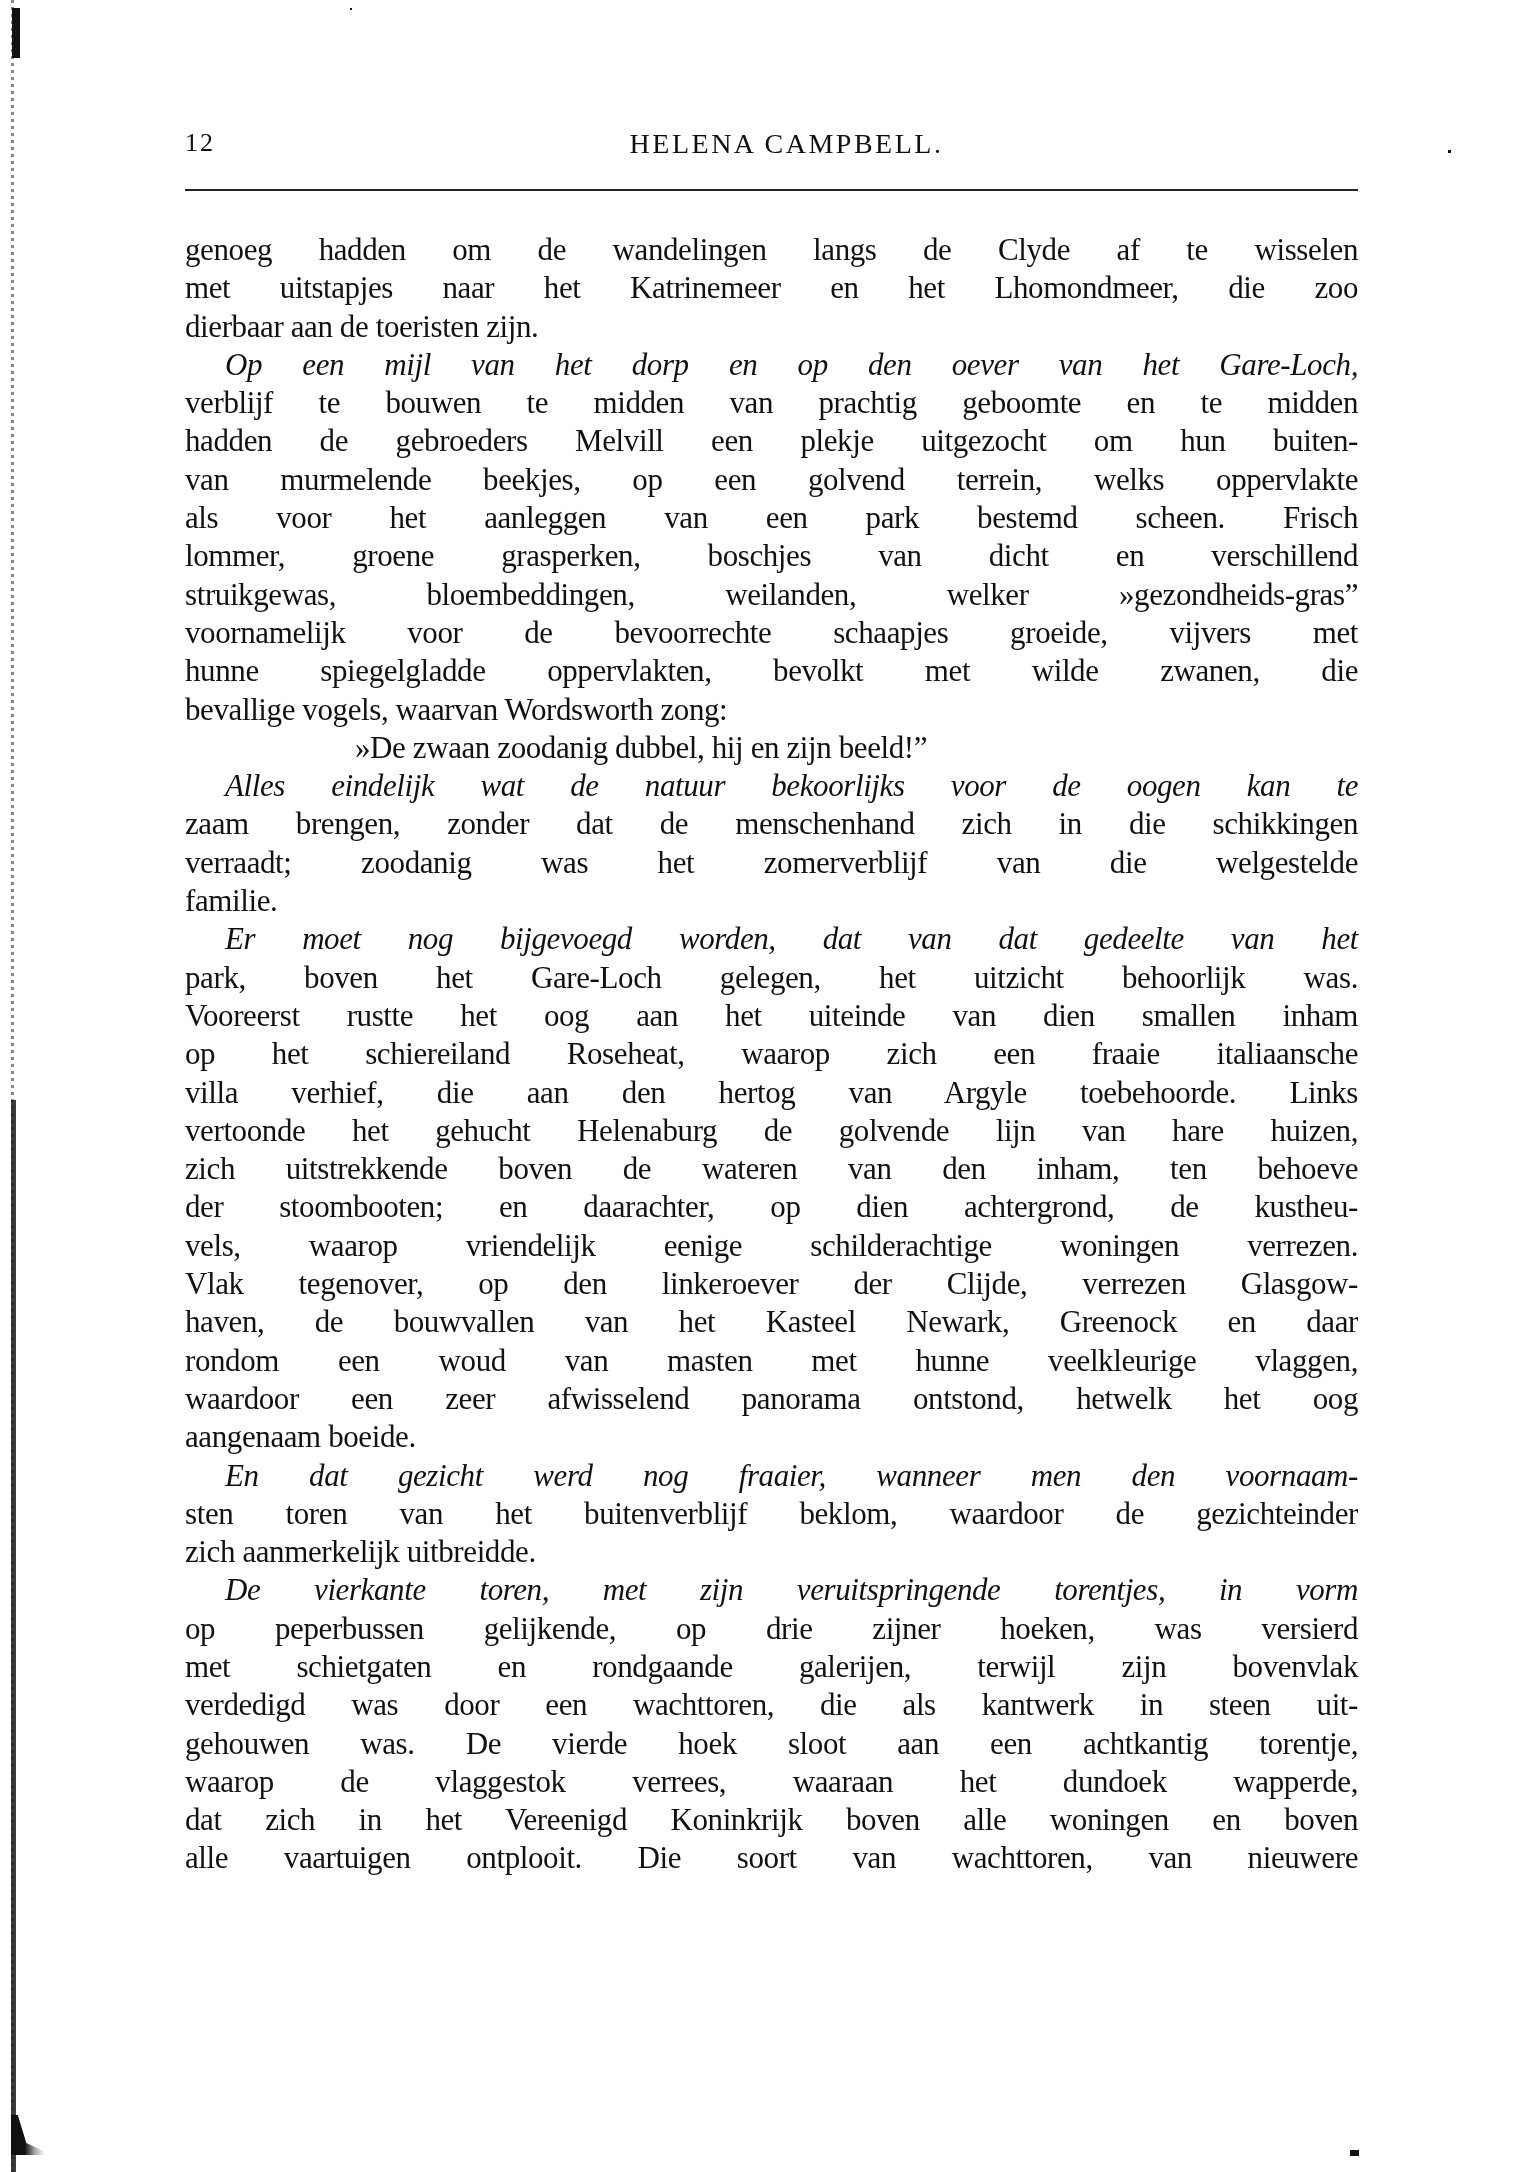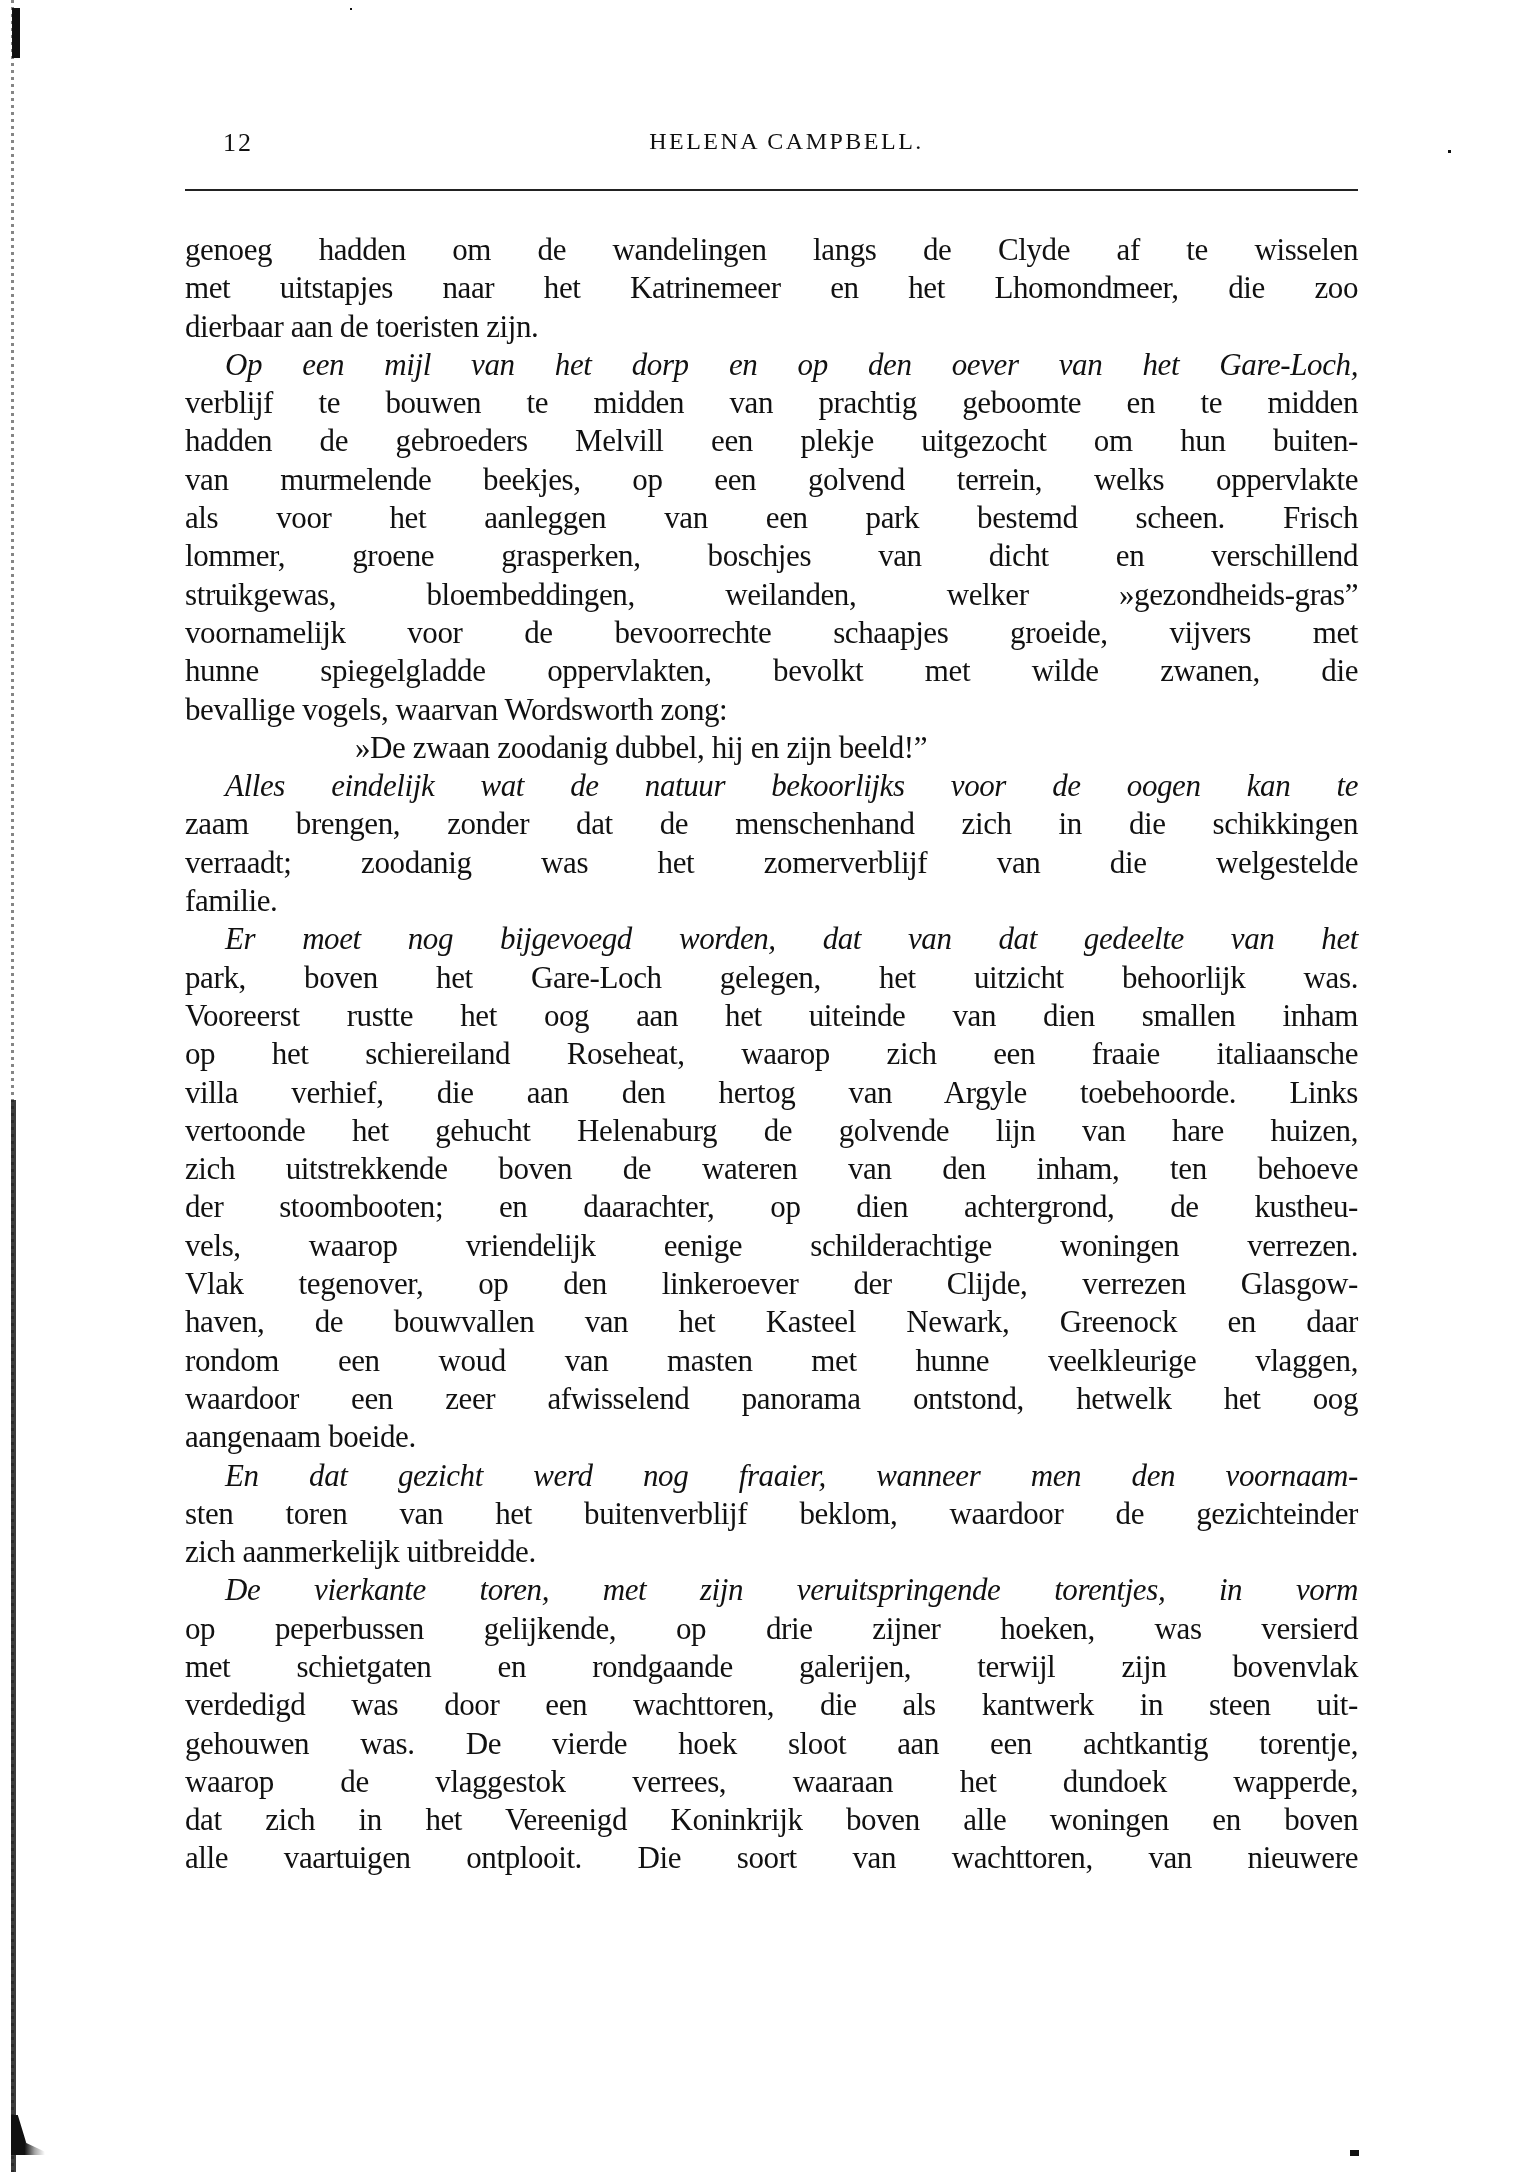--- a/index.html
+++ b/index.html
@@ -62,29 +62,28 @@
     top: 128px;
     width: 1173px;
     height: 40px;
   }
   .page-number {
     position: absolute;
     left: 0;
     top: 0;
     font-size: 26px;
     letter-spacing: 2px;
-    margin-left: 38px;
   }
   .running-title {
     position: absolute;
     left: 0;
     width: 100%;
     top: 0;
     text-align: center;
-    font-size: 24px;
+    font-size: 28px;
     letter-spacing: 2.5px;
     padding-left: 30px;
     box-sizing: border-box;
   }
   .head-rule {
     position: absolute;
     left: 185px;
     top: 189px;
     width: 1173px;
     height: 0;

